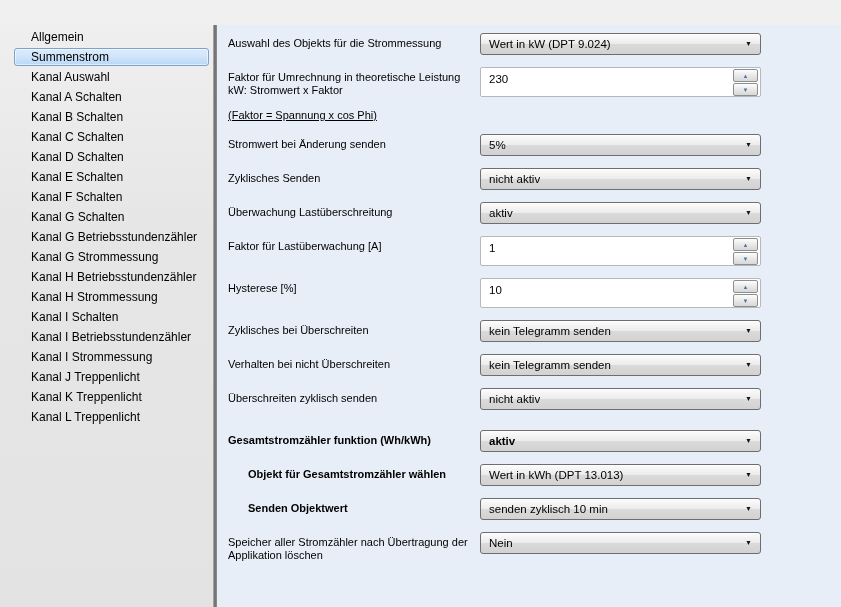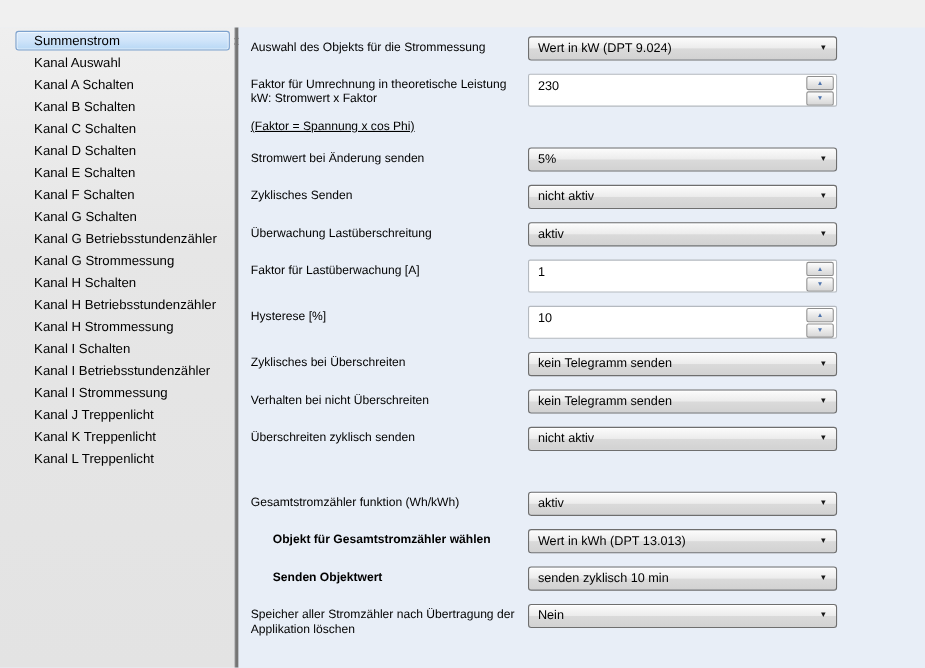--- a/index.html
+++ b/index.html
@@ -63,21 +63,21 @@
     width: 568px; height: 582px;
     background: #e8eef7;
     padding: 8px 24px 0 11px;
     overflow: hidden;
   }
   .row {
     display: flex;
     align-items: flex-start;
     margin-bottom: 12px;
   }
-  .row.section-break { margin-top: 37px; }
+  .row.section-break { margin-top: 20px; font-weight: bold; }
   .row .label {
     flex: 0 0 252px;
     padding: 4px 8px 0 0;
     line-height: 13px;
     font-size: 11px;
   }
   .row .label.indent { padding-left: 20px; font-weight: bold; }
   .row.note-row { margin-bottom: 12px; text-decoration: underline; }
   .row.note-row .label { padding-top: 0; }
 
@@ -130,32 +130,32 @@
   }
 </style>
 </head>
 <body>
 
 <div class="window">
   <div class="header">
     <span>Gerät: 1.1.50  AMI-1216.01 Schaltaktor mit Strommessung 12-fach</span>
   </div>
   <div class="sidebar">
+      <div class="side-item">Allgemein</div>
       <div class="side-item selected">Summenstrom</div>
       <div class="side-item">Kanal Auswahl</div>
       <div class="side-item">Kanal A Schalten</div>
       <div class="side-item">Kanal B Schalten</div>
       <div class="side-item">Kanal C Schalten</div>
       <div class="side-item">Kanal D Schalten</div>
       <div class="side-item">Kanal E Schalten</div>
       <div class="side-item">Kanal F Schalten</div>
       <div class="side-item">Kanal G Schalten</div>
       <div class="side-item">Kanal G Betriebsstundenzähler</div>
       <div class="side-item">Kanal G Strommessung</div>
-      <div class="side-item">Kanal H Schalten</div>
       <div class="side-item">Kanal H Betriebsstundenzähler</div>
       <div class="side-item">Kanal H Strommessung</div>
       <div class="side-item">Kanal I Schalten</div>
       <div class="side-item">Kanal I Betriebsstundenzähler</div>
       <div class="side-item">Kanal I Strommessung</div>
       <div class="side-item">Kanal J Treppenlicht</div>
       <div class="side-item">Kanal K Treppenlicht</div>
       <div class="side-item">Kanal L Treppenlicht</div>
     </div>
   <div class="divider"></div>

